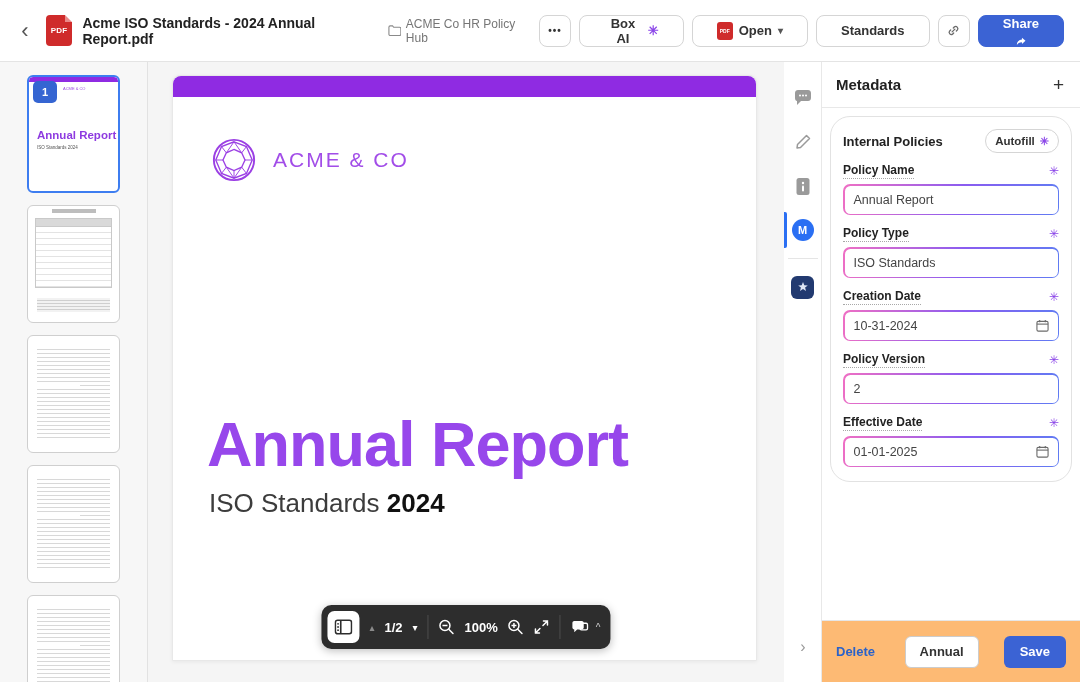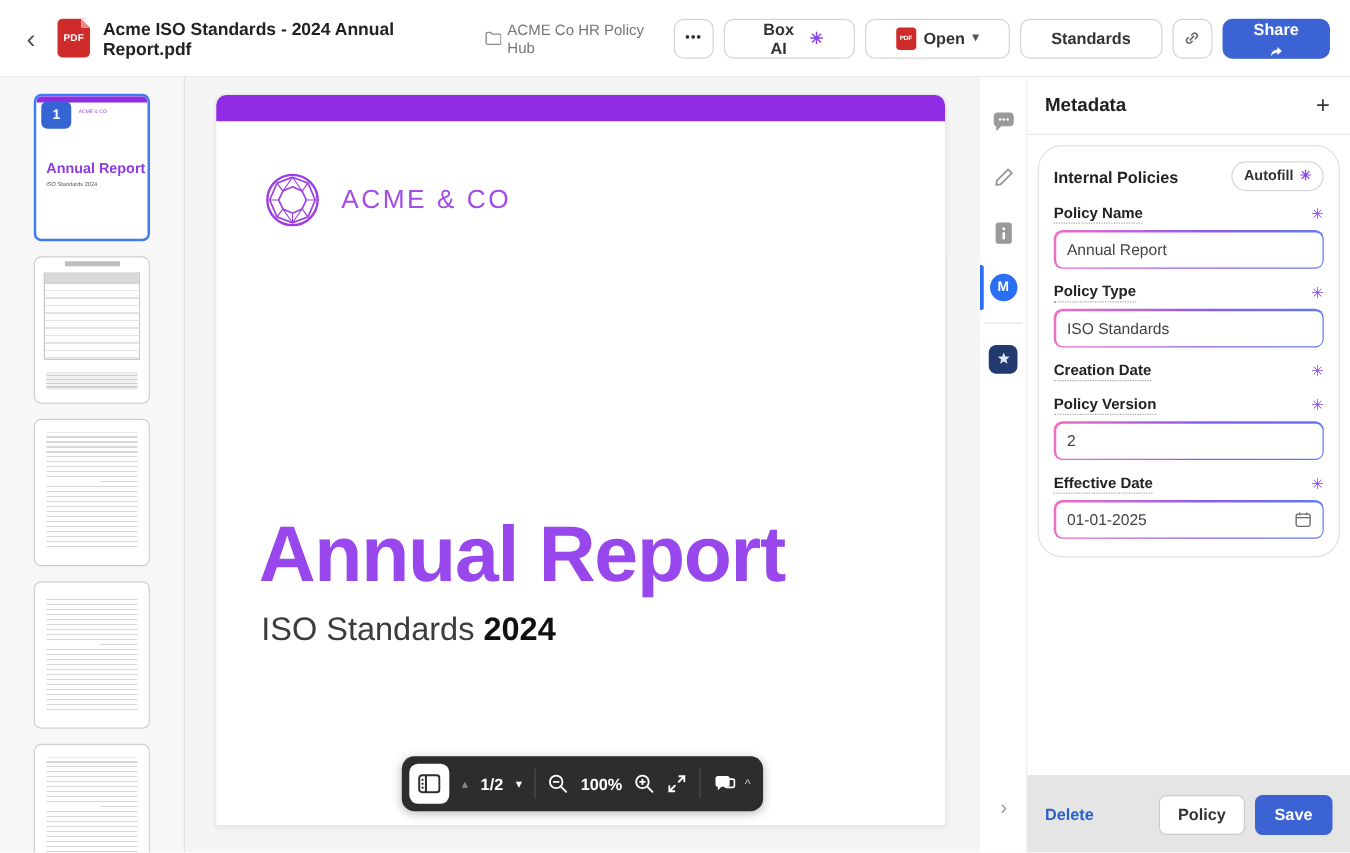--- a/index.html
+++ b/index.html
@@ -112,21 +112,21 @@
   .field { margin-bottom:11px; }
   .field-label-row { display:flex; align-items:center; justify-content:space-between; margin-bottom:5px;text-align:center; }
   .field-label { font-size:12px; font-weight:bold; color:#222;
     border-bottom:1px dotted #a8a8a8; padding-bottom:1px; }
   .grad-border { background:linear-gradient(100deg,#ef6fc4,#8a5cf0 55%,#5f7cf3);
     border-radius:7px; padding:1.5px; }
   .field-input { background:#fff; border-radius:5.5px; height:28px; display:flex;
     align-items:center; justify-content:space-between; padding:0 9px; font-size:12.5px;
     color:#444; cursor:text; }
   .panel-footer { position:absolute; left:0; right:0; bottom:0; height:62px;
-    border-top:1px solid #e6e6e6; display:flex; align-items:center; padding:0 14px; background:#e5e5e5; }
+    border-top:1px solid #e6e6e6; display:flex; align-items:center; padding:0 14px; background:#fdba74;gap:17px; }
   .delete-link { color:#2a62c9; font-size:13px; font-weight:bold; cursor:pointer; margin-right:auto; }
   .btn-cancel { height:32px; padding:0 14px; border:1px solid #ccc; border-radius:6px;
     background:#fff; font-size:13px; font-weight:bold; color:#333; cursor:pointer; margin-right:8px; }
   .btn-save { height:32px; padding:0 16px; border:none; border-radius:6px; background:#3b63d4;
     font-size:13px; font-weight:bold; color:#fff; cursor:pointer; }
 </style>
 </head>
 <body>
 
 <div class="header">
@@ -338,20 +338,31 @@
               <span>ISO Standards</span>
             </div>
           </div>
       </div>
 
       <div class="field">
         <div class="field-label-row">
           <span class="field-label">Creation Date</span>
           <span class="sparkle" style="font-size:12px;">✳</span>
         </div>
+        <div class="grad-border">
+            <div class="field-input">
+          <span>10-31-2024</span>
+          <svg width="13" height="13" viewBox="0 0 14 14">
+                <rect x="1" y="2.5" width="12" height="10.5" rx="1.5" fill="none" stroke="#6b6b6b" stroke-width="1.2"></rect>
+                <line x1="1" y1="5.5" x2="13" y2="5.5" stroke="#6b6b6b" stroke-width="1.2"></line>
+                <line x1="4" y1="1" x2="4" y2="3.5" stroke="#6b6b6b" stroke-width="1.2"></line>
+                <line x1="10" y1="1" x2="10" y2="3.5" stroke="#6b6b6b" stroke-width="1.2"></line>
+              </svg>
+        </div>
+          </div>
       </div>
 
       <div class="field">
         <div class="field-label-row">
           <span class="field-label">Policy Version</span>
           <span class="sparkle" style="font-size:12px;">✳</span>
         </div>
         <div class="grad-border">
             <div class="field-input">
               <span>2</span>
@@ -373,17 +384,17 @@
                 <line x1="4" y1="1" x2="4" y2="3.5" stroke="#6b6b6b" stroke-width="1.2"></line>
                 <line x1="10" y1="1" x2="10" y2="3.5" stroke="#6b6b6b" stroke-width="1.2"></line>
               </svg>
         </div>
           </div>
       </div>
     </div>
 
     <div class="panel-footer">
       <span class="delete-link">Delete</span>
-      <button class="btn-cancel">Policy</button>
+      <button class="btn-cancel">Annual</button>
       <button class="btn-save">Save</button>
     </div>
   </div>
 </div>
 
 </body></html>

